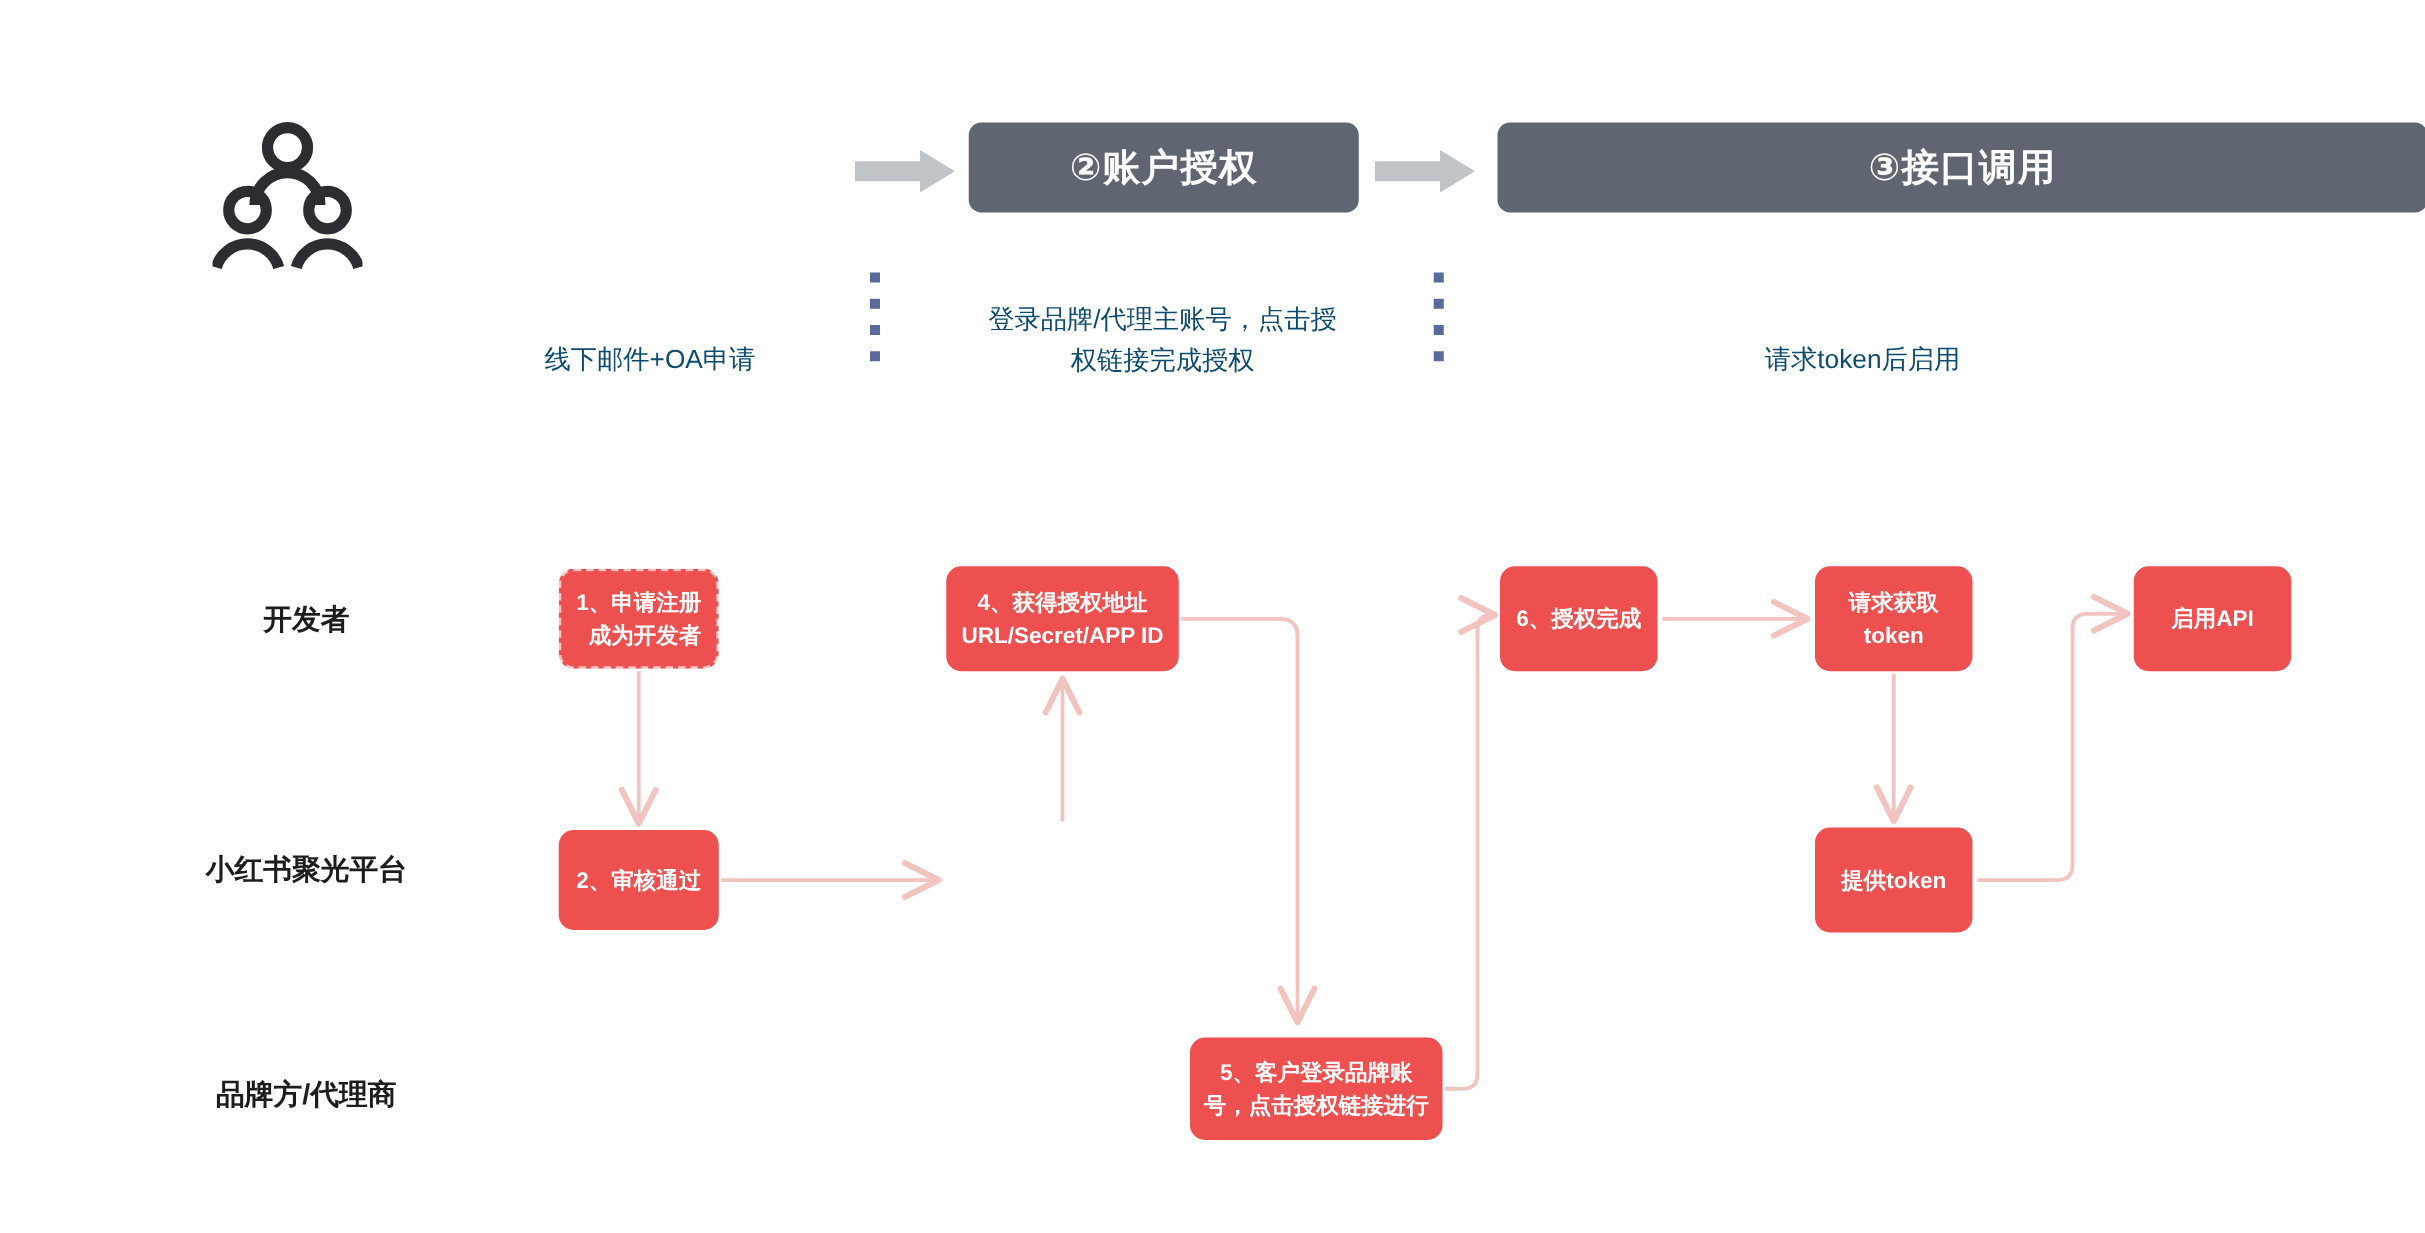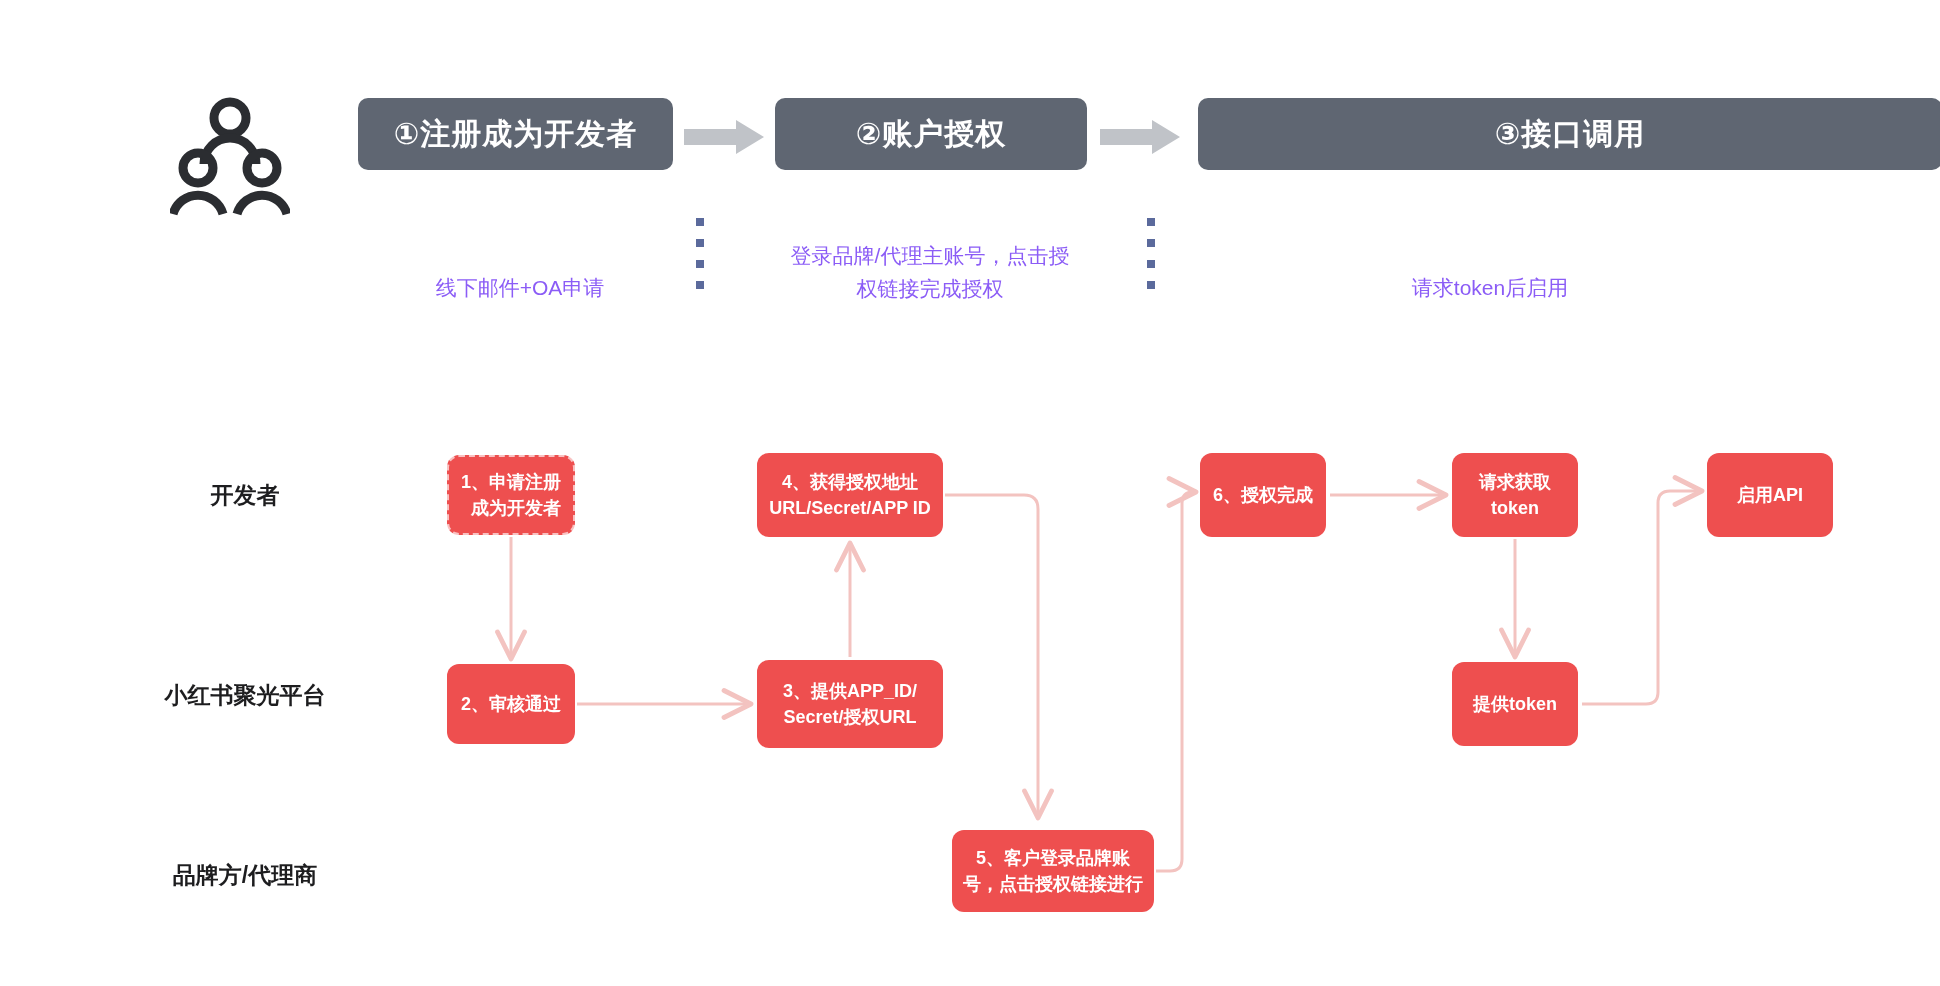--- a/index.html
+++ b/index.html
@@ -53,21 +53,21 @@
     height: 34px;
   }
   #phase-arrow-1 { left: 684px; }
   #phase-arrow-2 { left: 1100px; }
 
   .phase-desc {
     position: absolute;
     text-align: center;
     font-size: 21px;
     line-height: 1.55;
-    color: #8b5cf6;
+    color: #0c4a6e;
   }
   #phase-desc-1 { left: 380px;  width: 280px; top: 272px; }
   #phase-desc-2 { left: 790px;  width: 280px; top: 240px; }
   #phase-desc-3 { left: 1330px; width: 320px; top: 272px; }
 
   .dot-sep {
     position: absolute;
     top: 218px;
     width: 8px;
     height: 72px;
@@ -131,21 +131,20 @@
 
   <svg class="people-icon" viewBox="0 0 120 120">
     <circle cx="60" cy="22" r="16" fill="none" stroke="#2b2d31" stroke-width="9"></circle>
     <path d="M34 68 A26 26 0 0 1 86 68" fill="none" stroke="#2b2d31" stroke-width="9"></path>
     <circle cx="28" cy="72" r="15" fill="none" stroke="#2b2d31" stroke-width="9"></circle>
     <circle cx="92" cy="72" r="15" fill="none" stroke="#2b2d31" stroke-width="9"></circle>
     <path d="M3 118 A26 26 0 0 1 53 118" fill="none" stroke="#2b2d31" stroke-width="9"></path>
     <path d="M67 118 A26 26 0 0 1 117 118" fill="none" stroke="#2b2d31" stroke-width="9"></path>
   </svg>
 
-  <div class="phase-box" id="phase-1">①注册成为开发者</div>
   <div class="phase-box" id="phase-2">②账户授权</div>
   <div class="phase-box" id="phase-3">③接口调用</div>
 
   <svg class="phase-arrow" id="phase-arrow-1" viewBox="0 0 80 34">
     <path d="M0 9 H52 L52 0 L80 17 L52 34 L52 25 H0 Z" fill="#c0c3c8"></path>
   </svg>
   <svg class="phase-arrow" id="phase-arrow-2" viewBox="0 0 80 34">
     <path d="M0 9 H52 L52 0 L80 17 L52 34 L52 25 H0 Z" fill="#c0c3c8"></path>
   </svg>
 
@@ -199,25 +198,20 @@
   <div class="node dashed" id="node-n1" style="left:447px; top:455px; width:128px; height:80px;text-align:right;">
     <span>
       <span>1、申请注册<br>成为开发者</span>
     </span>
   </div>
   <div class="node" id="node-n2" style="left:447px; top:664px; width:128px; height:80px;">
     <span>
       <span>2、审核通过</span>
     </span>
   </div>
-  <div class="node" id="node-n3" style="left:757px; top:660px; width:186px; height:88px;">
-    <span>
-      <span>3、提供APP_ID/<br>Secret/授权URL</span>
-    </span>
-  </div>
   <div class="node" id="node-n4" style="left:757px; top:453px; width:186px; height:84px;">
     <span>
       <span>4、获得授权地址<br>URL/Secret/APP ID</span>
     </span>
   </div>
   <div class="node" id="node-n5" style="left:952px; top:830px; width:202px; height:82px;">
     <span>
       <span>5、客户登录品牌账<br>号，点击授权链接进行</span>
     </span>
   </div>

